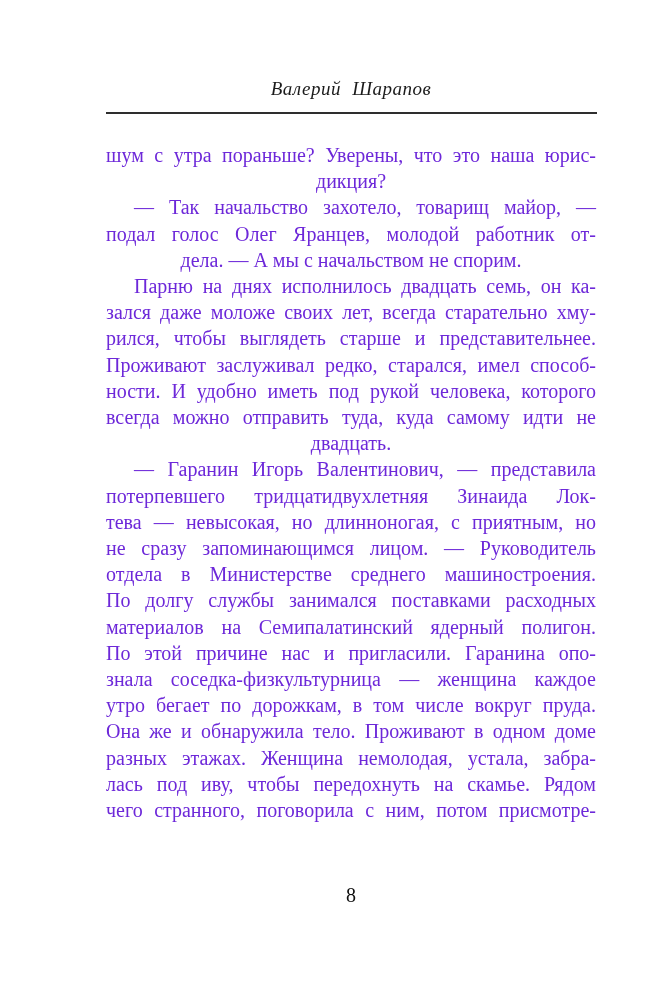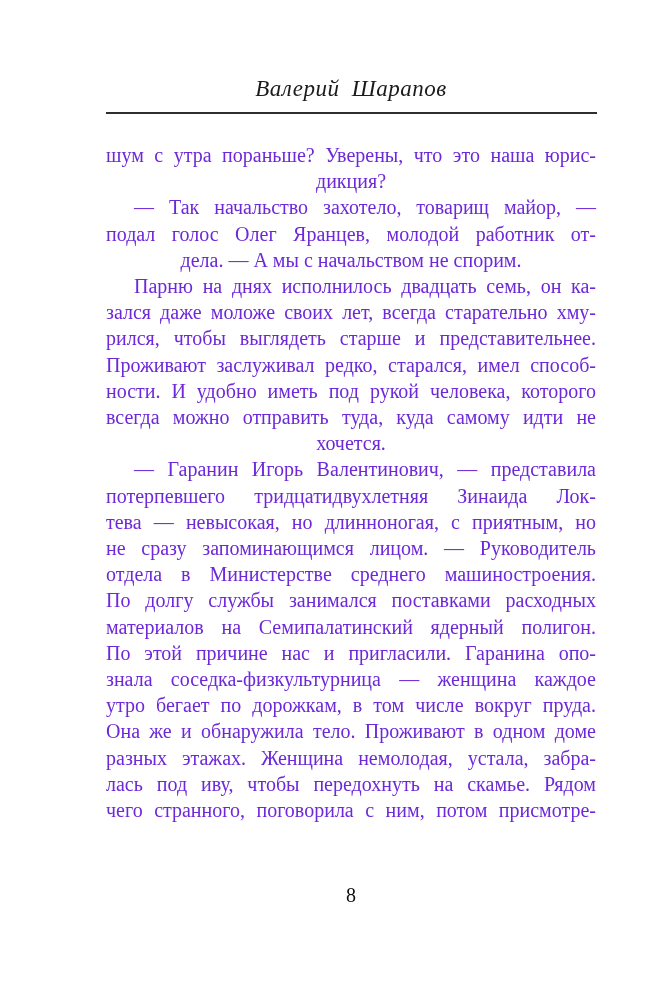--- a/index.html
+++ b/index.html
@@ -13,21 +13,21 @@
     width: 668px; height: 1000px;
     background: #ffffff;
     color: #151515;
     overflow: hidden;
   }
   .running-header {
     position: absolute;
     top: 76px; left: 106px; width: 490px;
     text-align: center;
     font-style: italic;
-    font-size: 23px;
+    font-size: 19px;
     line-height: 26px;
     word-spacing: 6px;
     letter-spacing: 0.5px;
     color: #1b1b1b;
   }
   .header-rule {
     position: absolute;
     top: 112px; left: 106px; width: 491px;
     border-top: 2px solid #2e2e2e;
     height: 0;
@@ -63,21 +63,21 @@
       <div class="line">дикция?</div>
       <div class="line j ind">— Так начальство захотело, товарищ майор, —</div>
       <div class="line j">подал голос Олег Яранцев, молодой работник от-</div>
       <div class="line">дела. — А мы с начальством не спорим.</div>
       <div class="line j ind">Парню на днях исполнилось двадцать семь, он ка-</div>
       <div class="line j">зался даже моложе своих лет, всегда старательно хму-</div>
       <div class="line j">рился, чтобы выглядеть старше и представительнее.</div>
       <div class="line j">Проживают заслуживал редко, старался, имел способ-</div>
       <div class="line j">ности. И удобно иметь под рукой человека, которого</div>
       <div class="line j">всегда можно отправить туда, куда самому идти не</div>
-      <div class="line">хочется.</div>
+      <div class="line">двадцать.</div>
       <div class="line j ind">— Гаранин Игорь Валентинович, — представила</div>
       <div class="line j">потерпевшего тридцатидвухлетняя Зинаида Лок-</div>
       <div class="line j">тева — невысокая, но длинноногая, с приятным, но</div>
       <div class="line j">не сразу запоминающимся лицом. — Руководитель</div>
       <div class="line j">отдела в Министерстве среднего машиностроения.</div>
       <div class="line j">По долгу службы занимался поставками расходных</div>
       <div class="line j">материалов на Семипалатинский ядерный полигон.</div>
       <div class="line j">По этой причине нас и пригласили. Гаранина опо-</div>
       <div class="line j">знала соседка-физкультурница — женщина каждое</div>
       <div class="line j">утро бегает по дорожкам, в том числе вокруг пруда.</div>

